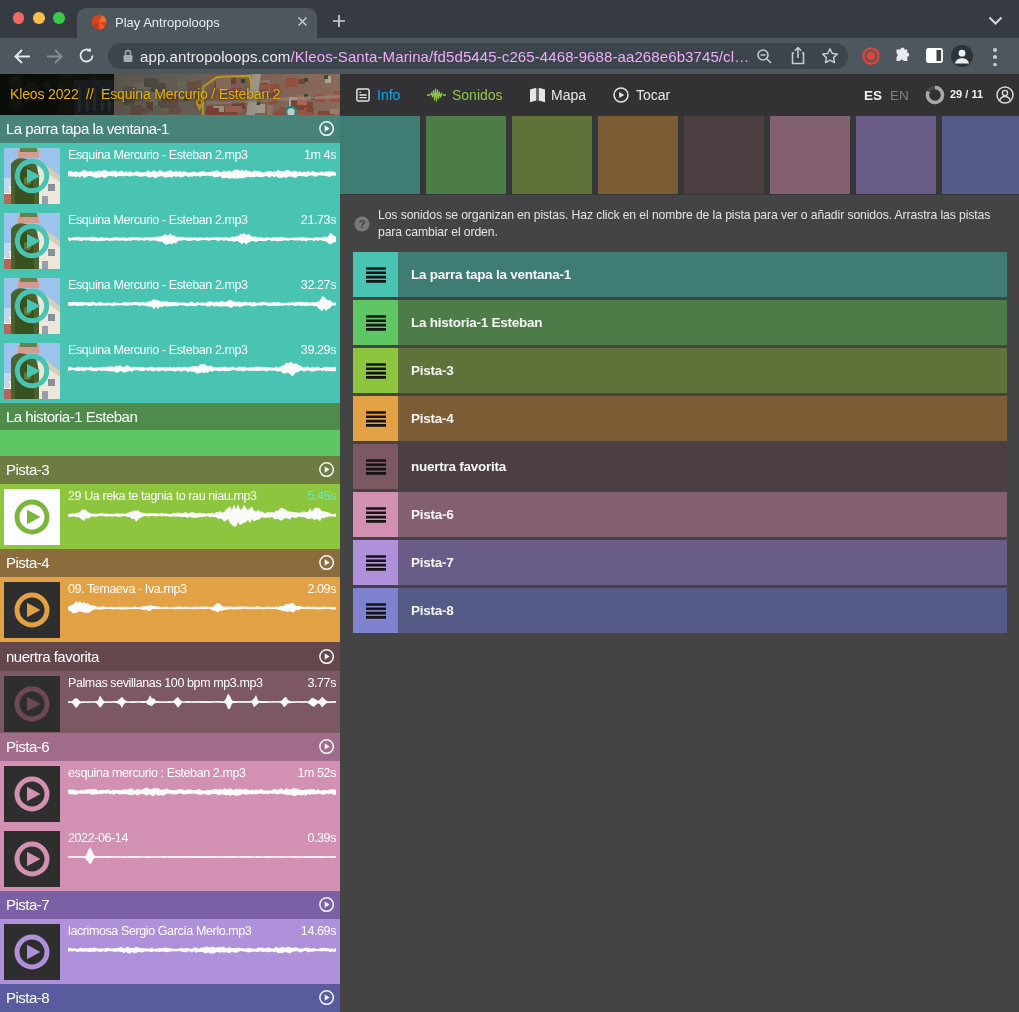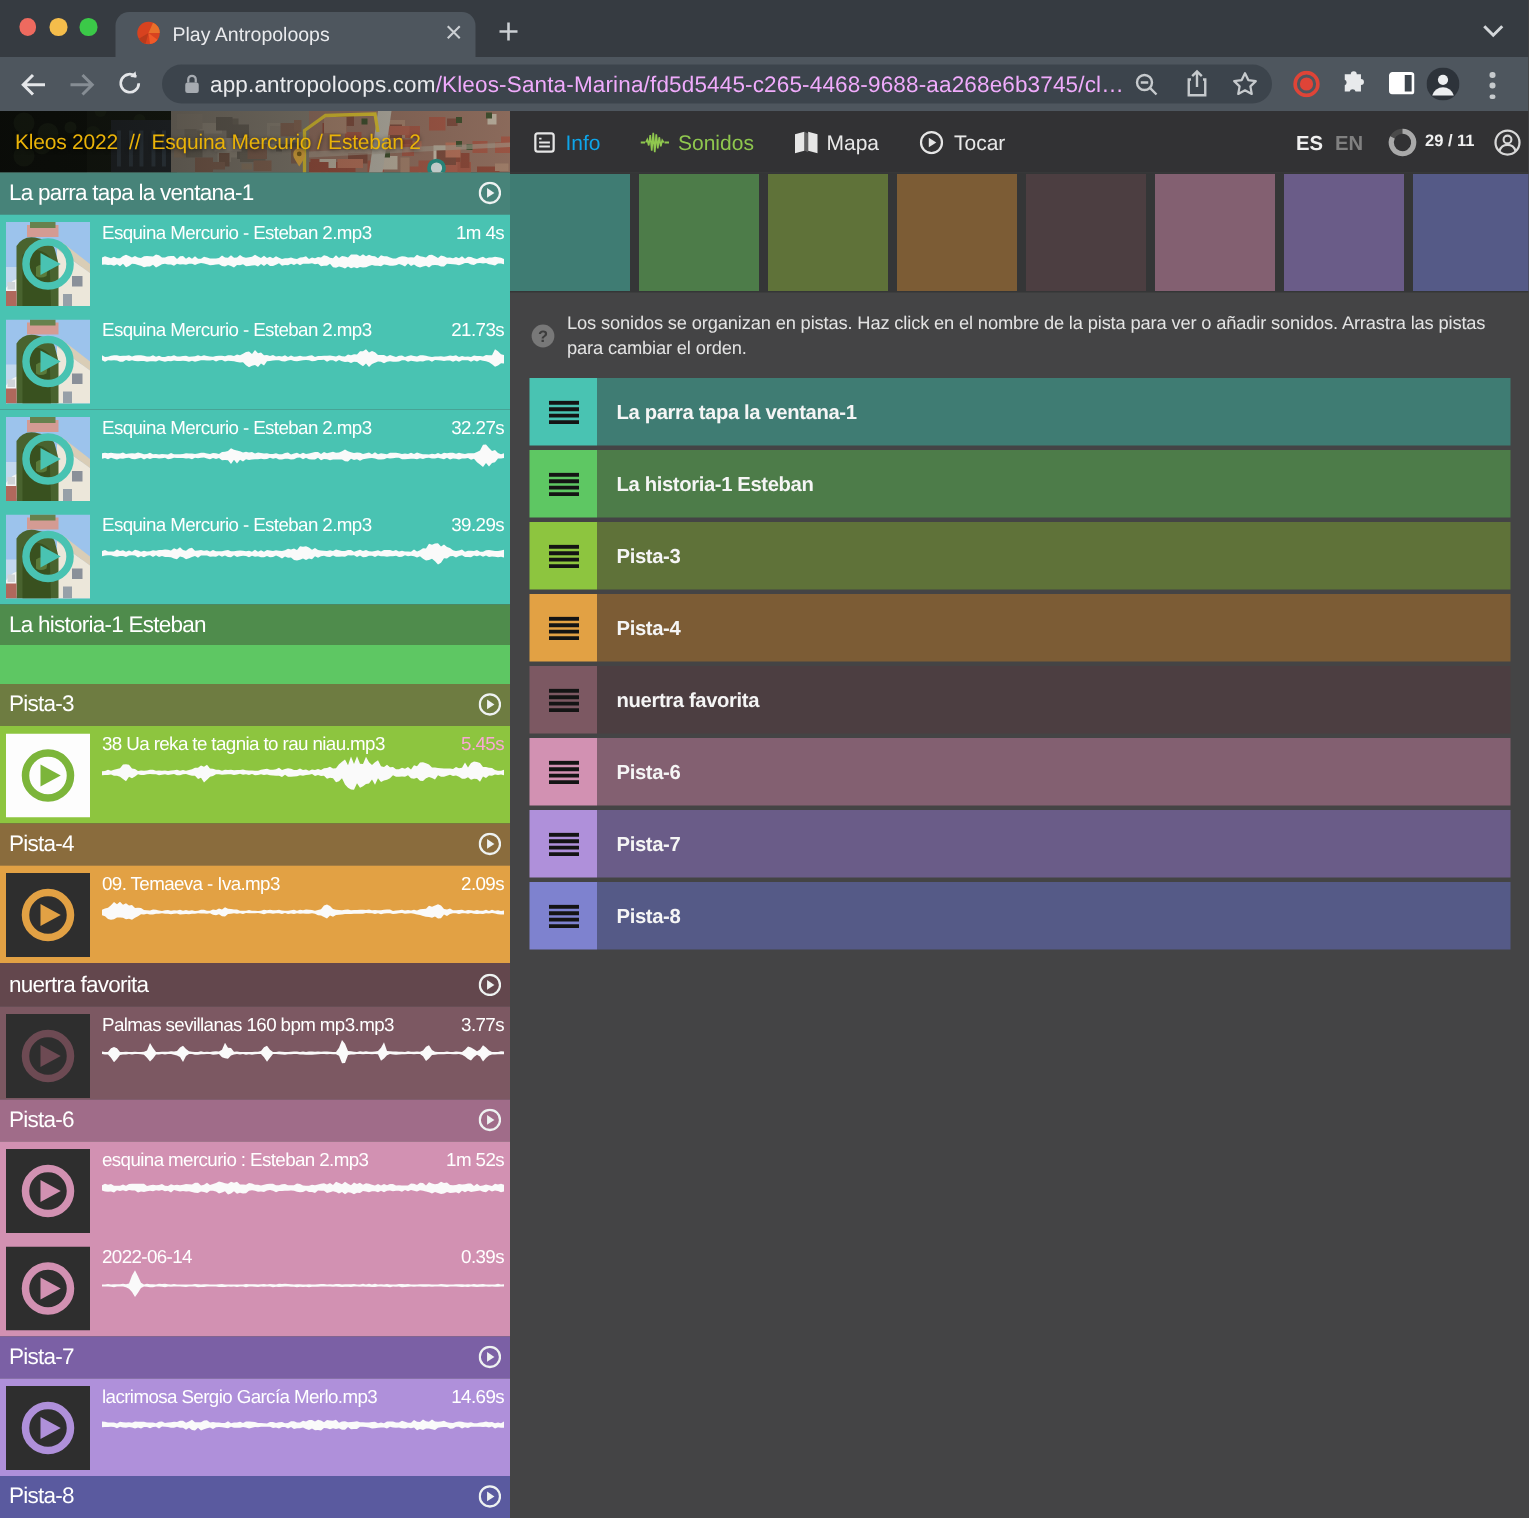--- a/index.html
+++ b/index.html
@@ -216,21 +216,21 @@
 <path d="M9.8,0.8 L16,2.5 L16,15.2 L9.8,13.5 Z" fill="#e6e6e6"></path>
 <path d="M7.2,0.8 L9.8,2 L9.8,14.5 L7.2,13.3 Z" fill="#9a9a9a" opacity="0.45"></path>
     </svg>
 <div class="abs" style="left:551px;top:86.5px;width:50px;height:17px;color:#e8e8e8;font-size:14px;line-height:17px">Mapa</div>
 <svg class="abs" style="left:613px;top:87px" width="16" height="16" viewBox="0 0 16 16">
 <circle cx="8" cy="8" r="7" stroke="#e6e6e6" stroke-width="1.5" fill="none"></circle>
 <path d="M6.2,4.9 L11.2,8 L6.2,11.1 Z" fill="#e6e6e6"></path>
     </svg>
 <div class="abs" style="left:636px;top:86.5px;width:50px;height:17px;color:#e8e8e8;font-size:14px;line-height:17px">Tocar</div>
 <div class="abs" style="left:864px;top:86.5px;width:26px;height:17px;color:#f0f0f0;font-size:13.5px;line-height:17px;font-weight:700">ES</div>
-<div class="abs" style="left:890px;top:86.5px;width:26px;height:17px;color:#808080;font-size:13.5px;line-height:17px;font-weight:700">EN</div>
+<div class="abs" style="left:890px;top:86.5px;width:26px;height:17px;color:#808080;font-size:13.5px;line-height:17px;font-weight:400">EN</div>
 <svg class="abs" style="left:925px;top:85px" width="20" height="20" viewBox="0 0 20 20">
 <circle cx="10" cy="10" r="7.5" stroke="#4a4a4a" stroke-width="3.4" fill="none"></circle>
 <path d="M10,2.5 A7.5,7.5 0 1,1 3.3,6.6" stroke="#a9a9a9" stroke-width="3.4" fill="none"></path>
     </svg>
 <div class="abs" style="left:950px;top:88px;width:34px;height:13px;color:#f0f0f0;font-size:11px;line-height:13px;font-weight:700">29 / 11</div>
 <svg class="abs" style="left:996px;top:86px" width="18" height="18" viewBox="0 0 18 18">
 <circle cx="9" cy="9" r="8" stroke="#d8d8d8" stroke-width="1.5" fill="none"></circle>
 <circle cx="9" cy="7" r="2.6" stroke="#d8d8d8" stroke-width="1.4" fill="none"></circle>
 <path d="M3.7,14.6 a5.5,5.5 0 0,1 10.6,0" stroke="#d8d8d8" stroke-width="1.4" fill="none"></path>
     </svg>
@@ -344,22 +344,22 @@
 <svg class="abs" style="left:319px;top:462.4px" width="15.2" height="15.2" viewBox="0 0 16 16">
 <circle cx="8" cy="8" r="7.1" stroke="#eef2f1" stroke-width="1.6" fill="none"></circle>
 <path d="M6,4.6 L11.2,8 L6,11.4 Z" fill="#eef2f1"></path>
     </svg>
 <div class="abs" style="left:0px;top:484px;width:340px;height:65px;background:#8dc53f"></div>
 <svg class="abs" style="left:4px;top:489px" width="56" height="56" viewBox="0 0 56 56">
 <rect width="56" height="56" fill="#fdfdfd"></rect>
 <circle cx="28" cy="28" r="15" stroke="#7cb53a" stroke-width="5" fill="none"></circle>
 <path d="M23,20.7 L36.5,28 L23,35.3 Z" fill="#7cb53a"></path>
 </svg>
-<div class="abs" style="left:68px;top:488px;width:220px;height:16px;color:#fff;font-size:12.5px;letter-spacing:-0.4px;line-height:16px;white-space:nowrap">38 Ua reka te tagnia to rau niau.mp3</div>
-<div class="abs" style="left:236px;top:488px;width:100px;height:16px;color:#f9a8d4;font-size:12.5px;letter-spacing:-0.4px;line-height:16px;text-align:right">5.45s</div>
+<div class="abs" style="left:68px;top:488px;width:220px;height:16px;color:#fff;font-size:12.5px;letter-spacing:-0.4px;line-height:16px;white-space:nowrap">29 Ua reka te tagnia to rau niau.mp3</div>
+<div class="abs" style="left:236px;top:488px;width:100px;height:16px;color:#5eead4;font-size:12.5px;letter-spacing:-0.4px;line-height:16px;text-align:right">5.45s</div>
 <svg class="abs" style="left:68px;top:497px" width="268" height="36" viewBox="0 0 268 36">
       <path d="M0,17.1 L2,17.0 L4,16.2 L6,16.8 L8,16.1 L10,15.7 L12,15.1 L14,12.6 L16,12.5 L18,12.8 L20,15.4 L22,15.7 L24,17.0 L26,16.6 L28,16.9 L30,16.7 L32,16.2 L34,16.1 L36,16.8 L38,16.6 L40,16.9 L42,16.7 L44,17.0 L46,16.7 L48,16.5 L50,16.2 L52,16.9 L54,16.3 L56,16.8 L58,16.4 L60,15.8 L62,14.8 L64,14.8 L66,13.3 L68,14.1 L70,12.9 L72,15.3 L74,15.5 L76,16.1 L78,16.2 L80,16.8 L82,16.1 L84,16.4 L86,16.1 L88,16.5 L90,16.4 L92,16.4 L94,16.0 L96,16.5 L98,16.6 L100,16.7 L102,16.9 L104,16.8 L106,16.1 L108,15.9 L110,15.5 L112,16.1 L114,16.2 L116,15.8 L118,14.9 L120,16.4 L122,15.7 L124,15.1 L126,15.5 L128,16.3 L130,16.3 L132,15.4 L134,16.4 L136,16.0 L138,16.9 L140,16.0 L142,16.3 L144,15.7 L146,16.4 L148,15.2 L150,15.0 L152,14.2 L154,15.4 L156,15.2 L158,12.5 L160,10.9 L162,9.3 L164,13.1 L166,7.4 L168,12.3 L170,7.2 L172,12.2 L174,12.4 L176,7.5 L178,11.2 L180,13.0 L182,11.1 L184,9.9 L186,13.8 L188,14.4 L190,12.9 L192,14.5 L194,14.4 L196,15.9 L198,15.8 L200,14.9 L202,15.5 L204,14.4 L206,16.0 L208,13.2 L210,13.9 L212,11.4 L214,11.1 L216,11.8 L218,12.7 L220,14.6 L222,14.6 L224,15.0 L226,15.1 L228,15.3 L230,15.4 L232,15.4 L234,15.6 L236,14.3 L238,15.2 L240,14.8 L242,11.3 L244,14.7 L246,11.6 L248,10.6 L250,11.0 L252,11.7 L254,14.3 L256,14.3 L258,14.8 L260,15.0 L262,16.3 L264,16.9 L266,16.9 L268,16.2 L268,19.8 L266,19.4 L264,19.7 L262,19.3 L260,20.1 L258,20.0 L256,21.6 L254,20.6 L252,24.2 L250,22.3 L248,22.2 L246,22.9 L244,21.1 L242,22.1 L240,22.2 L238,20.9 L236,20.0 L234,20.4 L232,19.5 L230,20.1 L228,20.9 L226,20.8 L224,19.9 L222,22.6 L220,21.7 L218,21.0 L216,21.8 L214,23.6 L212,23.5 L210,21.5 L208,22.2 L206,21.9 L204,19.8 L202,20.8 L200,20.6 L198,20.8 L196,20.9 L194,19.9 L192,21.8 L190,22.8 L188,23.3 L186,24.4 L184,21.9 L182,26.2 L180,22.7 L178,25.3 L176,25.7 L174,27.1 L172,28.2 L170,25.1 L168,29.5 L166,29.4 L164,28.1 L162,26.0 L160,21.8 L158,23.8 L156,24.5 L154,21.9 L152,21.5 L150,22.1 L148,20.1 L146,20.3 L144,19.6 L142,20.4 L140,19.0 L138,19.5 L136,19.7 L134,20.1 L132,19.9 L130,20.5 L128,20.7 L126,20.8 L124,20.8 L122,19.5 L120,21.0 L118,20.1 L116,20.1 L114,20.0 L112,19.8 L110,19.4 L108,19.7 L106,19.2 L104,19.6 L102,19.9 L100,19.0 L98,19.6 L96,19.1 L94,19.5 L92,18.8 L90,19.3 L88,19.6 L86,19.1 L84,19.1 L82,19.3 L80,19.5 L78,19.1 L76,19.1 L74,20.3 L72,20.8 L70,22.8 L68,24.7 L66,21.5 L64,22.3 L62,20.1 L60,20.1 L58,19.6 L56,19.0 L54,19.2 L52,19.8 L50,19.9 L48,19.0 L46,19.4 L44,19.6 L42,19.2 L40,19.5 L38,19.8 L36,19.1 L34,19.2 L32,19.0 L30,19.2 L28,19.7 L26,19.7 L24,19.2 L22,20.7 L20,21.8 L18,20.9 L16,23.9 L14,22.4 L12,20.9 L10,20.1 L8,20.2 L6,19.3 L4,19.7 L2,19.7 L0,19.9 Z" fill="#fafafa"></path>
     </svg>
 <div class="abs" style="left:0px;top:549px;width:340px;height:28px;background:#8a6c3d"></div>
 <div class="abs" style="left:6px;top:549px;width:300px;height:28px;color:#fff;font-size:15px;letter-spacing:-0.5px;line-height:28px;white-space:nowrap">Pista-4</div>
 <svg class="abs" style="left:319px;top:555.4px" width="15.2" height="15.2" viewBox="0 0 16 16">
 <circle cx="8" cy="8" r="7.1" stroke="#eef2f1" stroke-width="1.6" fill="none"></circle>
 <path d="M6,4.6 L11.2,8 L6,11.4 Z" fill="#eef2f1"></path>
     </svg>
 <div class="abs" style="left:0px;top:577px;width:340px;height:65px;background:#e2a144"></div>
@@ -378,21 +378,21 @@
 <svg class="abs" style="left:319px;top:648.9px" width="15.2" height="15.2" viewBox="0 0 16 16">
 <circle cx="8" cy="8" r="7.1" stroke="#eef2f1" stroke-width="1.6" fill="none"></circle>
 <path d="M6,4.6 L11.2,8 L6,11.4 Z" fill="#eef2f1"></path>
     </svg>
 <div class="abs" style="left:0px;top:671px;width:340px;height:62px;background:#7c5862"></div>
 <svg class="abs" style="left:4px;top:676px" width="56" height="56" viewBox="0 0 56 56">
 <rect width="56" height="56" fill="#2e2e2e"></rect>
 <circle cx="28" cy="28" r="15" stroke="#6d4a53" stroke-width="5" fill="none"></circle>
 <path d="M23,20.7 L36.5,28 L23,35.3 Z" fill="#6d4a53"></path>
 </svg>
-<div class="abs" style="left:68px;top:675px;width:220px;height:16px;color:#fff;font-size:12.5px;letter-spacing:-0.4px;line-height:16px;white-space:nowrap">Palmas sevillanas 160 bpm mp3.mp3</div>
+<div class="abs" style="left:68px;top:675px;width:220px;height:16px;color:#fff;font-size:12.5px;letter-spacing:-0.4px;line-height:16px;white-space:nowrap">Palmas sevillanas 100 bpm mp3.mp3</div>
 <div class="abs" style="left:236px;top:675px;width:100px;height:16px;color:#fff;font-size:12.5px;letter-spacing:-0.4px;line-height:16px;text-align:right">3.77s</div>
 <svg class="abs" style="left:68px;top:684px" width="268" height="36" viewBox="0 0 268 36">
       <path d="M0,17.0 L2,17.3 L4,17.3 L6,14.9 L8,14.0 L10,14.9 L12,17.3 L14,17.3 L16,17.2 L18,17.3 L20,17.3 L22,17.2 L24,17.3 L26,17.3 L28,17.1 L30,16.4 L32,11.4 L34,14.6 L36,17.3 L38,17.3 L40,17.2 L42,17.2 L44,17.2 L46,16.9 L48,17.0 L50,16.6 L52,14.4 L54,13.1 L56,15.3 L58,16.8 L60,17.2 L62,17.3 L64,17.3 L66,16.9 L68,17.3 L70,17.1 L72,17.3 L74,17.0 L76,16.9 L78,17.0 L80,15.8 L82,11.2 L84,14.5 L86,14.6 L88,17.1 L90,17.0 L92,17.3 L94,17.3 L96,17.3 L98,17.3 L100,17.3 L102,17.1 L104,17.2 L106,16.6 L108,14.2 L110,13.1 L112,15.8 L114,17.3 L116,17.3 L118,17.0 L120,17.1 L122,17.3 L124,17.3 L126,17.2 L128,17.0 L130,17.0 L132,17.3 L134,17.0 L136,17.3 L138,17.0 L140,17.0 L142,17.2 L144,17.0 L146,17.2 L148,17.0 L150,17.0 L152,17.1 L154,17.3 L156,17.3 L158,14.5 L160,9.4 L162,11.9 L164,16.6 L166,16.9 L168,17.1 L170,17.3 L172,16.9 L174,17.2 L176,16.9 L178,17.1 L180,17.2 L182,17.0 L184,16.6 L186,14.5 L188,10.9 L190,16.6 L192,16.9 L194,17.0 L196,17.0 L198,17.1 L200,17.2 L202,17.3 L204,16.9 L206,17.1 L208,17.2 L210,17.0 L212,17.2 L214,16.3 L216,13.8 L218,12.9 L220,16.0 L222,17.1 L224,17.3 L226,17.3 L228,17.3 L230,17.0 L232,17.3 L234,17.3 L236,17.0 L238,17.2 L240,17.3 L242,15.9 L244,13.6 L246,14.4 L248,15.5 L250,16.8 L252,15.6 L254,12.8 L256,14.4 L258,16.4 L260,17.3 L262,17.3 L264,17.3 L266,16.9 L268,17.0 L268,18.9 L266,18.8 L264,18.9 L262,19.0 L260,19.0 L258,19.6 L256,21.4 L254,23.6 L252,20.3 L250,19.2 L248,20.7 L246,23.0 L244,22.0 L242,20.4 L240,19.2 L238,18.7 L236,18.8 L234,18.9 L232,18.7 L230,18.7 L228,18.8 L226,18.9 L224,18.9 L222,19.2 L220,19.3 L218,21.7 L216,23.3 L214,20.1 L212,18.7 L210,18.7 L208,18.8 L206,18.7 L204,18.7 L202,18.8 L200,18.9 L198,19.0 L196,19.1 L194,19.0 L192,18.7 L190,19.5 L188,21.6 L186,23.2 L184,18.8 L182,18.7 L180,18.9 L178,18.7 L176,18.7 L174,18.9 L172,18.7 L170,18.7 L168,19.0 L166,19.0 L164,19.4 L162,24.7 L160,24.9 L158,19.8 L156,18.9 L154,18.9 L152,18.7 L150,18.8 L148,18.7 L146,18.7 L144,18.8 L142,19.0 L140,19.1 L138,19.1 L136,19.1 L134,19.0 L132,19.0 L130,18.7 L128,18.7 L126,18.9 L124,18.8 L122,19.1 L120,19.0 L118,18.8 L116,18.7 L114,18.7 L112,21.2 L110,23.8 L108,20.9 L106,18.7 L104,18.7 L102,18.9 L100,19.1 L98,18.8 L96,19.1 L94,18.7 L92,19.0 L90,18.7 L88,19.0 L86,19.7 L84,21.9 L82,21.5 L80,20.8 L78,18.7 L76,19.0 L74,19.1 L72,18.7 L70,18.7 L68,18.8 L66,18.9 L64,19.1 L62,19.1 L60,18.7 L58,18.7 L56,20.0 L54,24.0 L52,20.7 L50,19.6 L48,19.1 L46,18.7 L44,18.7 L42,19.0 L40,18.7 L38,19.0 L36,19.0 L34,21.7 L32,23.7 L30,21.1 L28,19.1 L26,18.8 L24,18.7 L22,18.7 L20,19.0 L18,18.7 L16,19.0 L14,19.0 L12,19.4 L10,22.0 L8,24.2 L6,21.2 L4,19.0 L2,19.0 L0,18.7 Z" fill="#fafafa"></path>
     </svg>
 <div class="abs" style="left:0px;top:733px;width:340px;height:28px;background:#a06c89"></div>
 <div class="abs" style="left:6px;top:733px;width:300px;height:28px;color:#fff;font-size:15px;letter-spacing:-0.5px;line-height:28px;white-space:nowrap">Pista-6</div>
 <svg class="abs" style="left:319px;top:739.4px" width="15.2" height="15.2" viewBox="0 0 16 16">
 <circle cx="8" cy="8" r="7.1" stroke="#eef2f1" stroke-width="1.6" fill="none"></circle>
 <path d="M6,4.6 L11.2,8 L6,11.4 Z" fill="#eef2f1"></path>
     </svg>

